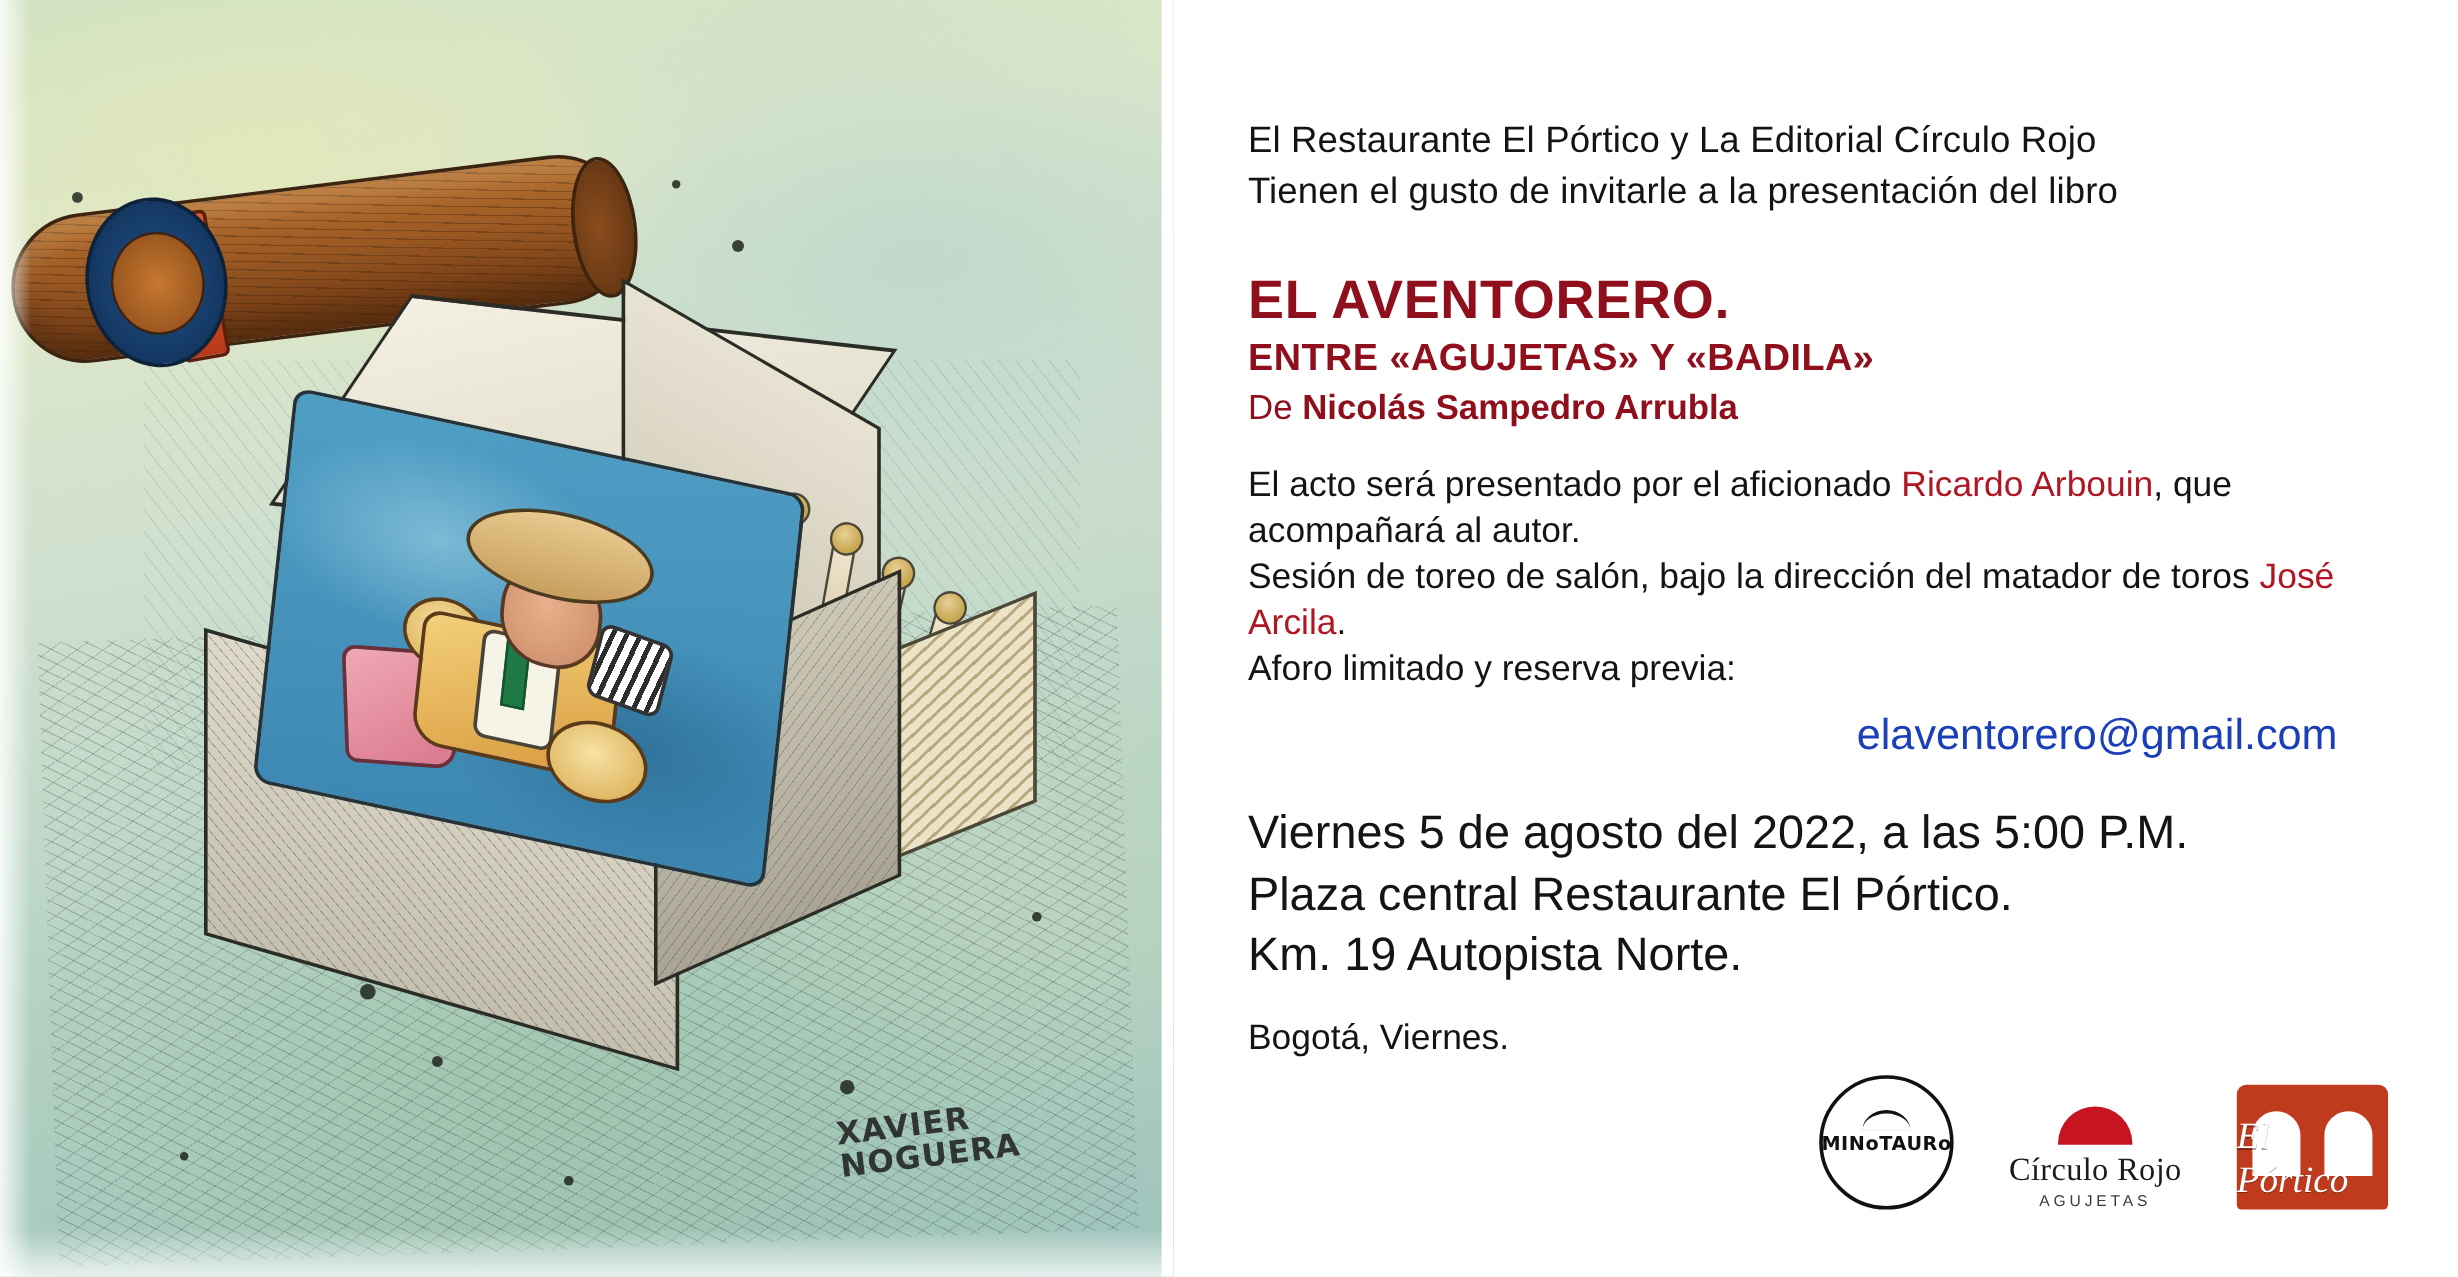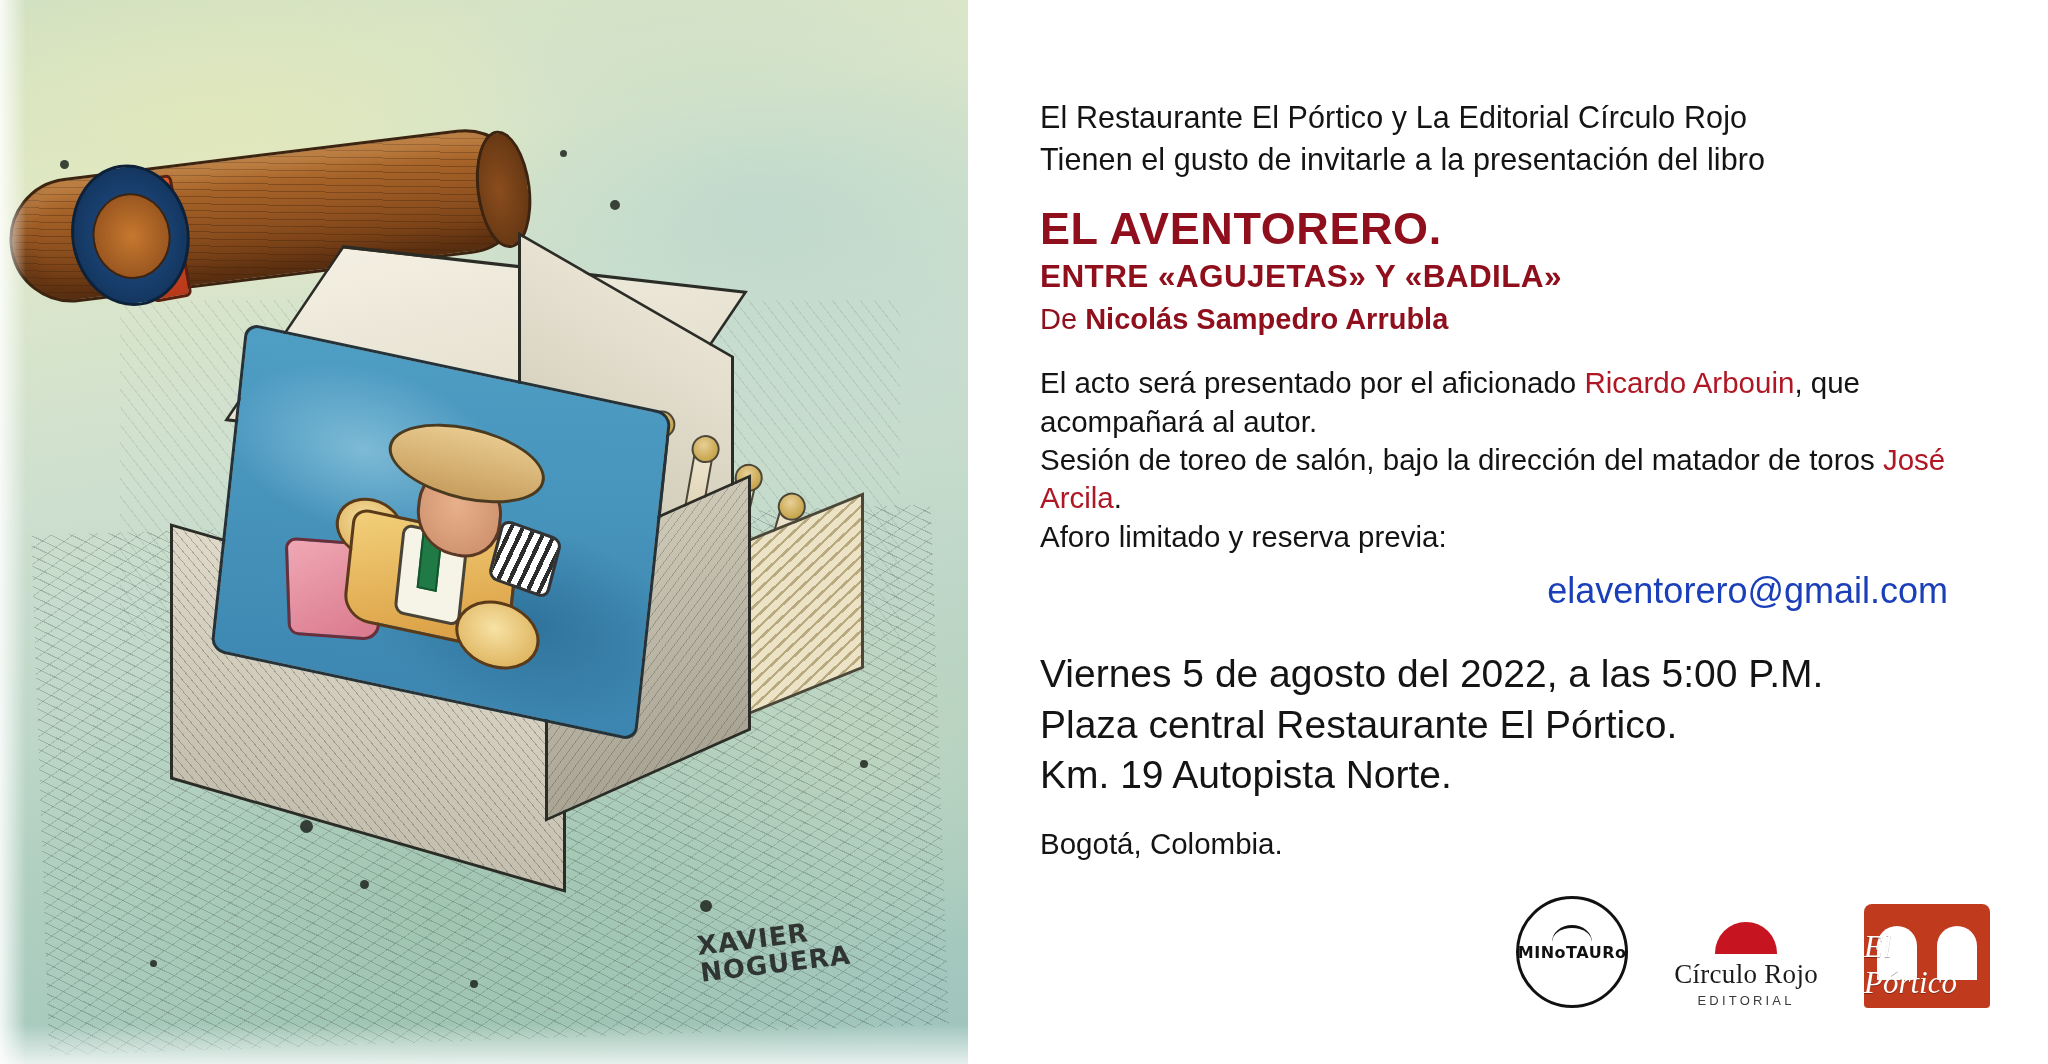--- a/index.html
+++ b/index.html
@@ -297,21 +297,21 @@
     padding: 96px 78px 0 62px;
     box-sizing: border-box;
     color: #161616;
   }
   .intro {
     font-size: 30.5px;
     line-height: 1.38;
     letter-spacing: .1px;
     color: #141414;
   }
-  .title-block { margin-top: 25px; }
+  .title-block { margin-top: 46px; }
   .title-main {
     font-size: 45px;
     font-weight: 700;
     color: #8f0f1c;
     letter-spacing: .6px;
     line-height: 1.05;
   }
   .title-sub {
     font-size: 31.5px;
     font-weight: 700;
@@ -558,34 +558,34 @@
       <p>Aforo limitado y reserva previa:</p>
       <div class="email-line">elaventorero@gmail.com</div>
     </div>
 
     <div class="venue-block">
       <p>Viernes 5 de agosto del 2022, a las 5:00 P.M.</p>
       <p>Plaza central Restaurante El Pórtico.</p>
       <p>Km. 19 Autopista Norte.</p>
     </div>
 
-    <div class="city-line">Bogotá, Colombia.</div>
+    <div class="city-line">Bogotá, Viernes.</div>
 
     <div class="logos">
       <div class="logo">
         <div class="minotauro">
           <span class="horns"></span>
           <span class="mino-text">MINoTAURo</span>
         </div>
       </div>
 
       <div class="logo circulo">
         <div class="dome"></div>
         <div class="c-name">Círculo Rojo</div>
-        <div class="c-sub">EDITORIAL</div>
+        <div class="c-sub">AGUJETAS</div>
       </div>
 
       <div class="logo">
         <div class="portico">
           <span class="arch-l"></span>
           <span class="arch-r"></span>
           <span class="p-name">El Pórtico</span>
         </div>
       </div>
     </div>

